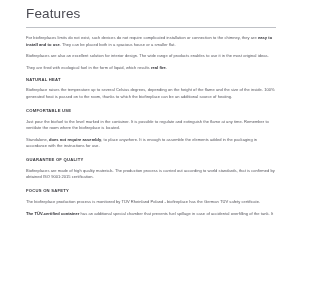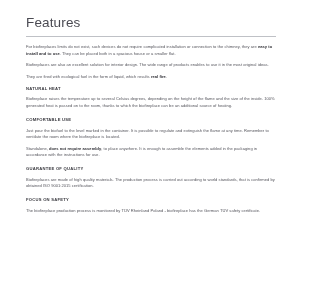--- a/index.html
+++ b/index.html
@@ -12,21 +12,21 @@
     height: 300px;
     overflow: hidden;
     font-family: "Liberation Sans", sans-serif;
     color: #3e3e3e;
     -webkit-font-smoothing: antialiased;
   }
   .page {
     box-sizing: border-box;
     width: 300px;
     height: 216px;
-    padding: 13px 24px 0 26px;
+    padding: 4px 24px 0 26px;
     overflow: hidden;
     position: relative;
   }
   .page-title {
     font-size: 13.5px;
     font-weight: 400;
     color: #4a4a52;
     letter-spacing: 0.15px;
     margin: 2px 0 5px 0;
     line-height: 1.2;

